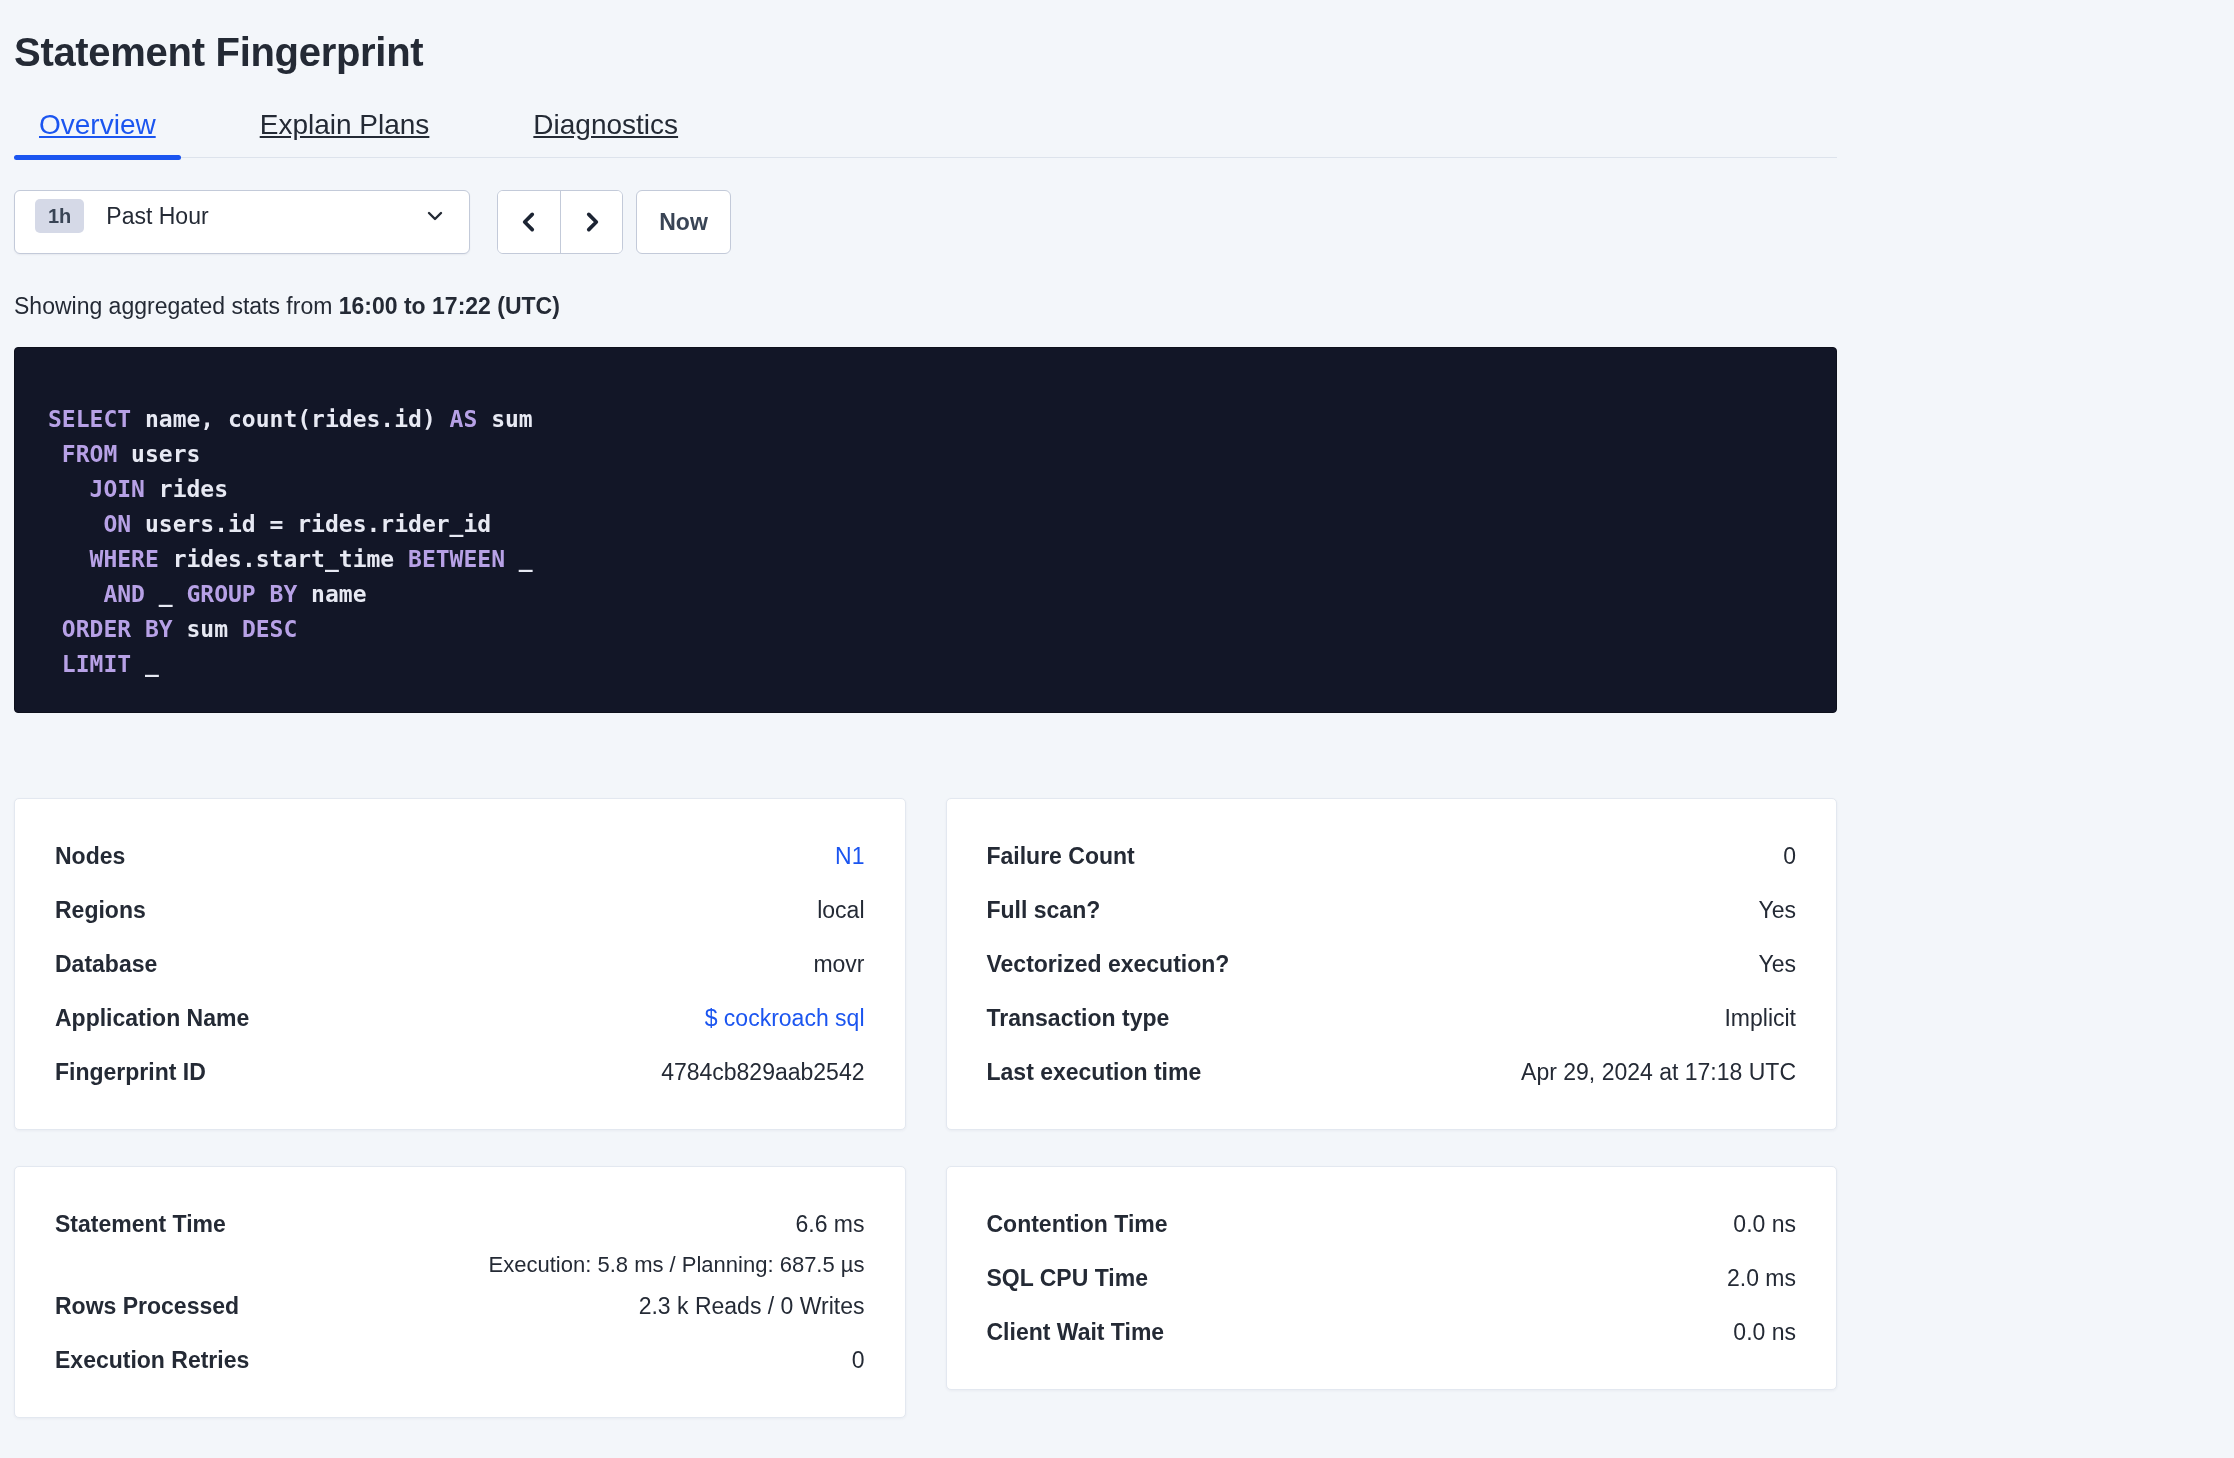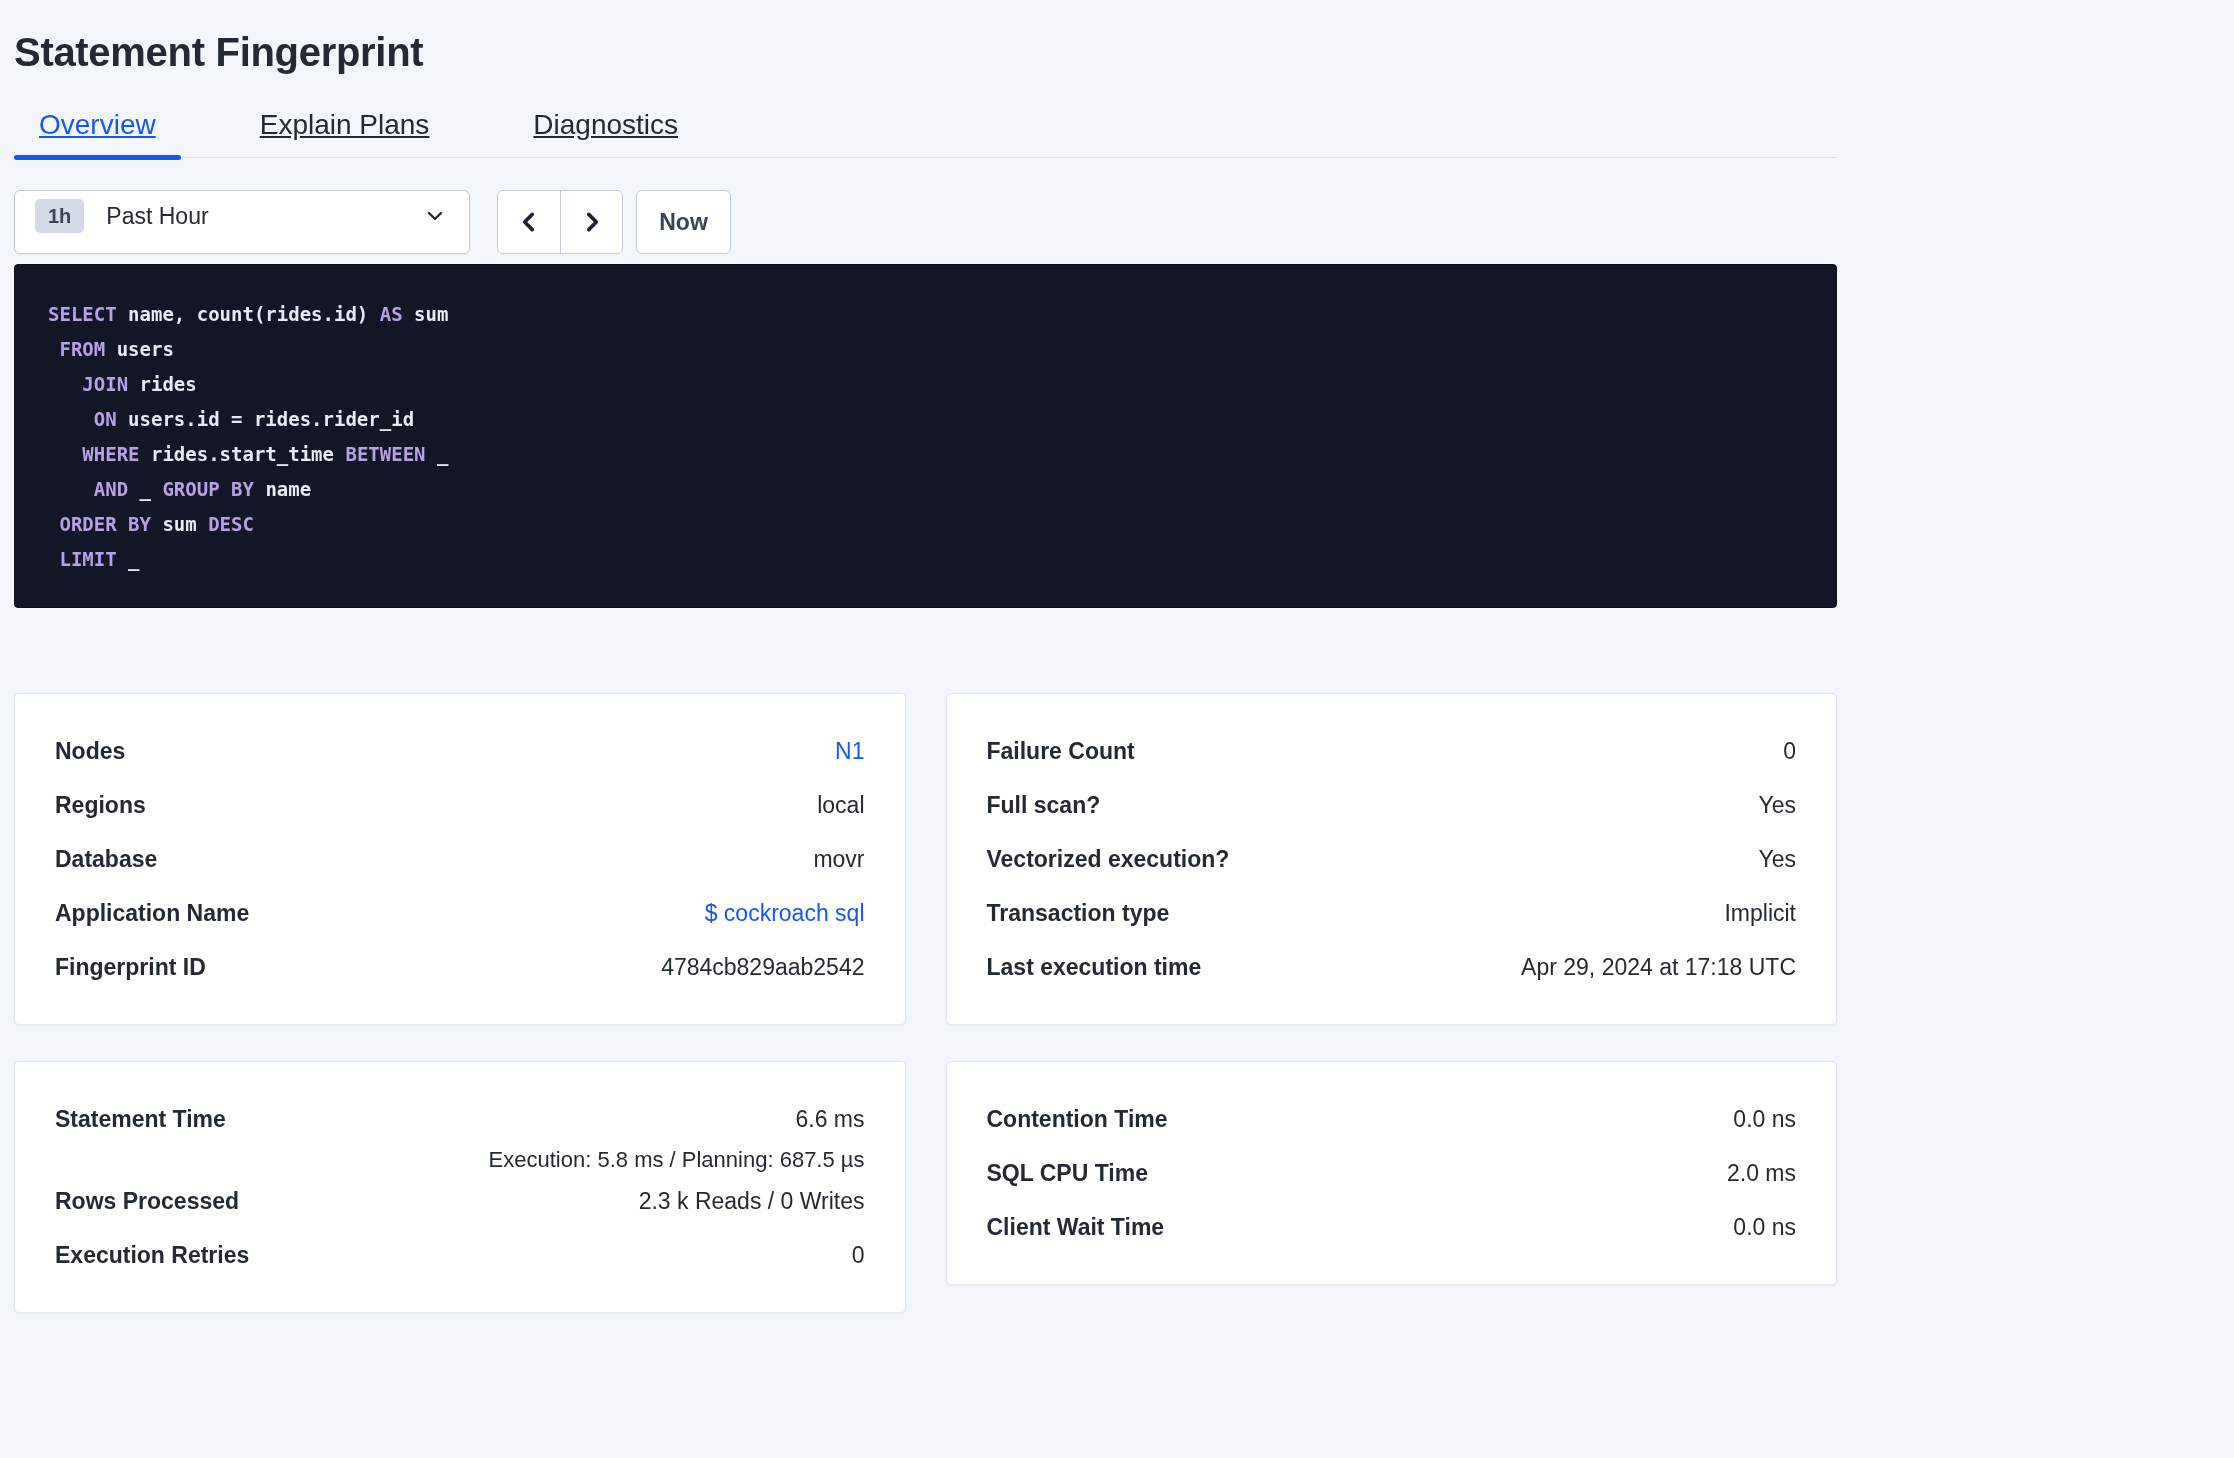--- a/index.html
+++ b/index.html
@@ -105,27 +105,27 @@
   
   .stats-line{
     margin:38px 0 0 0;
     font-size:23px;line-height:28px;
     color:var(--text);
   }
   .stats-line b{font-weight:700;}
 
   
   .sql{
-    margin:10px 0 0 0;
+    margin:27px 0 0 0;
     background:var(--code-bg);
     border:1px solid #0d101c;
     border-radius:4px;
-    padding:32px 40px 30px 33px;
+    padding:54px 40px 30px 33px;
     font-family:"DejaVu Sans Mono",monospace;
-    font-size:19px;line-height:35px;font-weight:700;
+    font-size:23px;line-height:35px;font-weight:700;
     color:var(--code-text);
     white-space:pre;
   }
   .sql .k{color:var(--code-kw);}
 
   
   .cards{
     margin-top:85px;
     display:grid;
     grid-template-columns:1fr 1fr;
@@ -178,20 +178,21 @@
       </button>
       <button aria-label="next range">
         <svg class="icon" width="26" height="26" viewBox="0 0 24 24" fill="none" stroke="#1c2433" stroke-width="3.4" stroke-linecap="round" stroke-linejoin="round">
             <polyline points="9 5 16 12 9 19"></polyline>
           </svg>
       </button>
     </div>
     <button class="now-btn">Now</button>
   </div>
 
+  <p class="stats-line"><span>Showing aggregated stats from </span><b>16:00 to 17:22 (UTC)</b></p>
 
   <div class="sql" id="sql"><div class="sql-line"><span class="k">SELECT</span><span> name, count(rides.id) </span><span class="k">AS</span><span> sum</span></div><div class="sql-line"><span> </span><span class="k">FROM</span><span> users</span></div><div class="sql-line"><span>   </span><span class="k">JOIN</span><span> rides</span></div><div class="sql-line"><span>    </span><span class="k">ON</span><span> users.id = rides.rider_id</span></div><div class="sql-line"><span>   </span><span class="k">WHERE</span><span> rides.start_time </span><span class="k">BETWEEN</span><span> _</span></div><div class="sql-line"><span>    </span><span class="k">AND</span><span> _ </span><span class="k">GROUP BY</span><span> name</span></div><div class="sql-line"><span> </span><span class="k">ORDER BY</span><span> sum </span><span class="k">DESC</span></div><div class="sql-line"><span> </span><span class="k">LIMIT</span><span> _</span></div></div>
 
   <div class="cards" id="cards">
       <div class="card">
         <div class="row">
           <div class="label">Nodes</div>
           <div class="value-wrap">
             <div class="value link">N1</div>
           </div>

